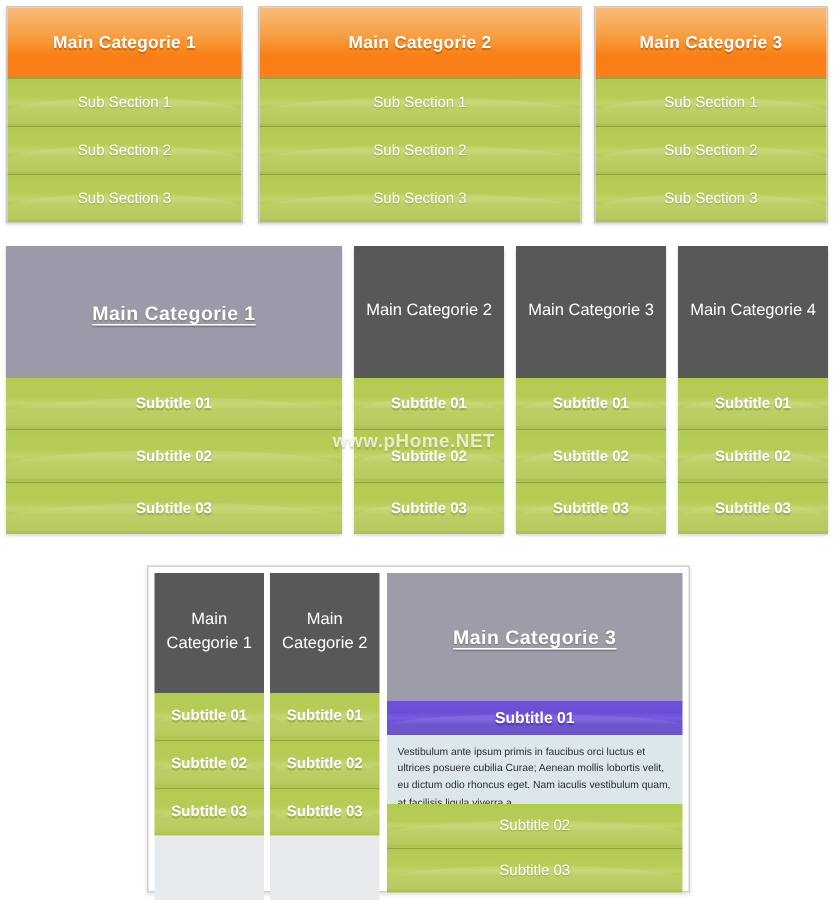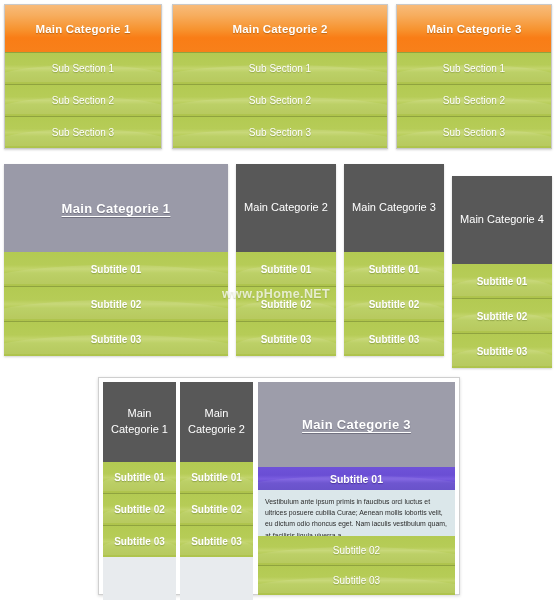--- a/index.html
+++ b/index.html
@@ -264,21 +264,21 @@
         <span class="lbl">Subtitle 01</span>
       </div>
     <div class="green bold sep">
         <span class="lbl">Subtitle 02</span>
       </div>
     <div class="green bold sep">
         <span class="lbl">Subtitle 03</span>
       </div>
   </div>
 
-  <div class="s2right" style="left:452px; width:100px;margin-top:12px;">
+  <div class="s2right" style="left:452px; width:100px;">
     <div class="dark">Main Categorie 4</div>
     <div class="green bold">
         <span class="lbl">Subtitle 01</span>
       </div>
     <div class="green bold sep">
         <span class="lbl">Subtitle 02</span>
       </div>
     <div class="green bold sep">
         <span class="lbl">Subtitle 03</span>
       </div>

